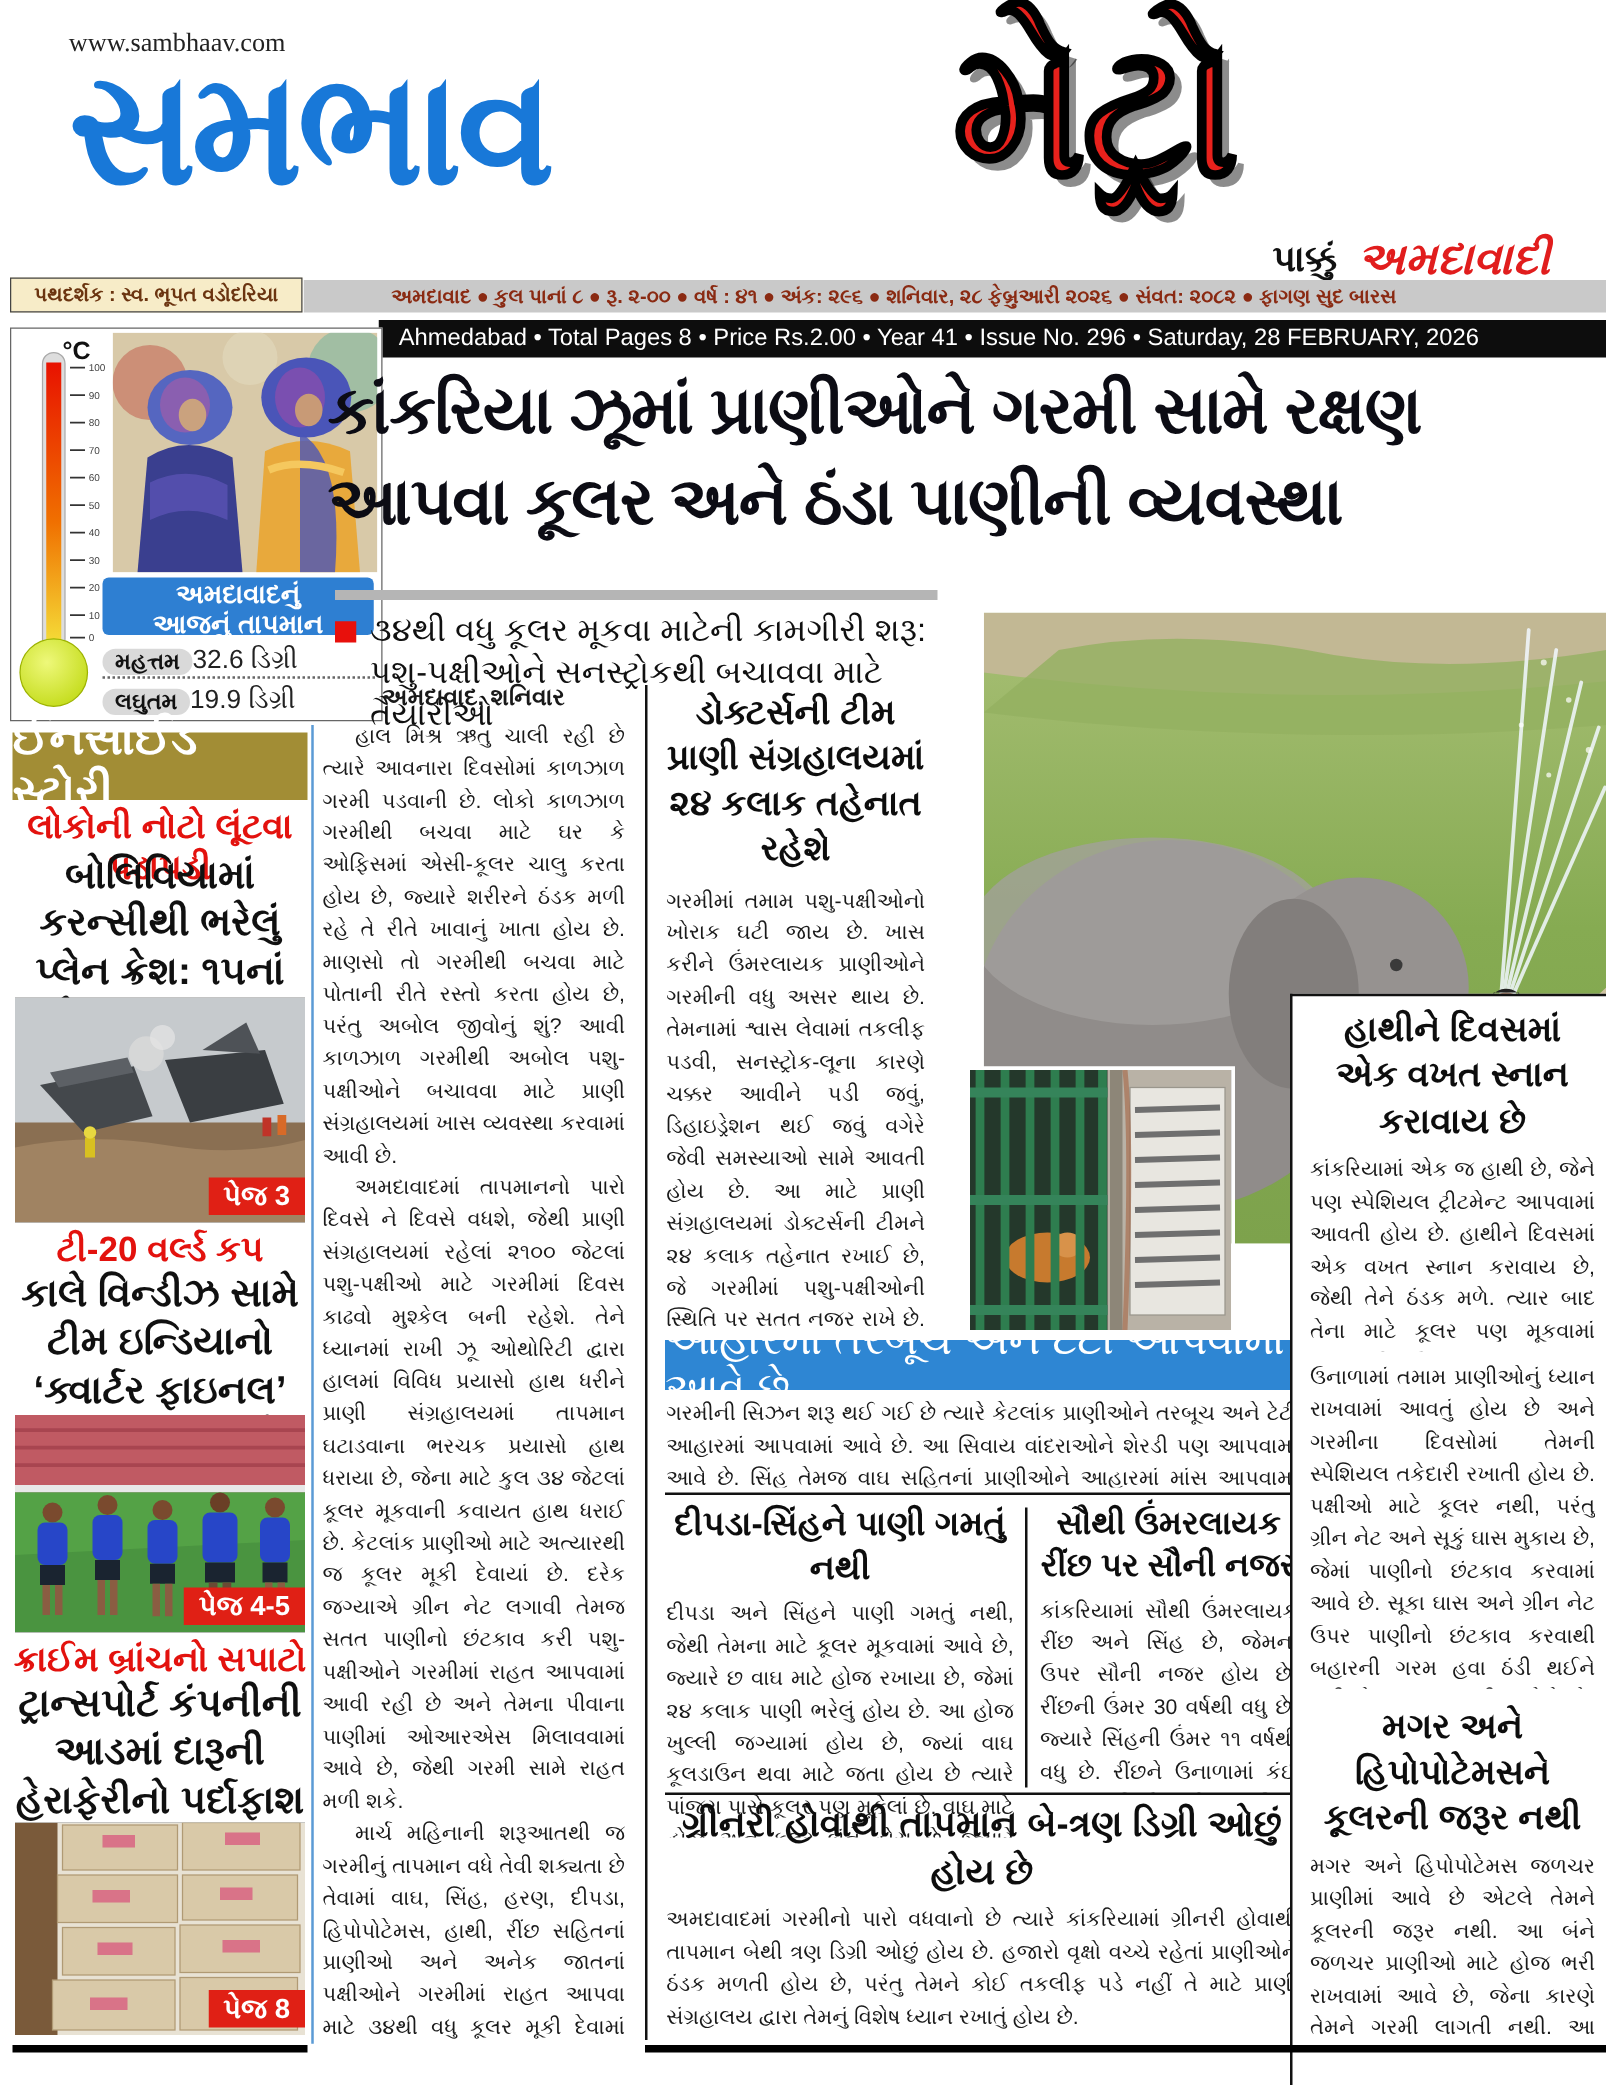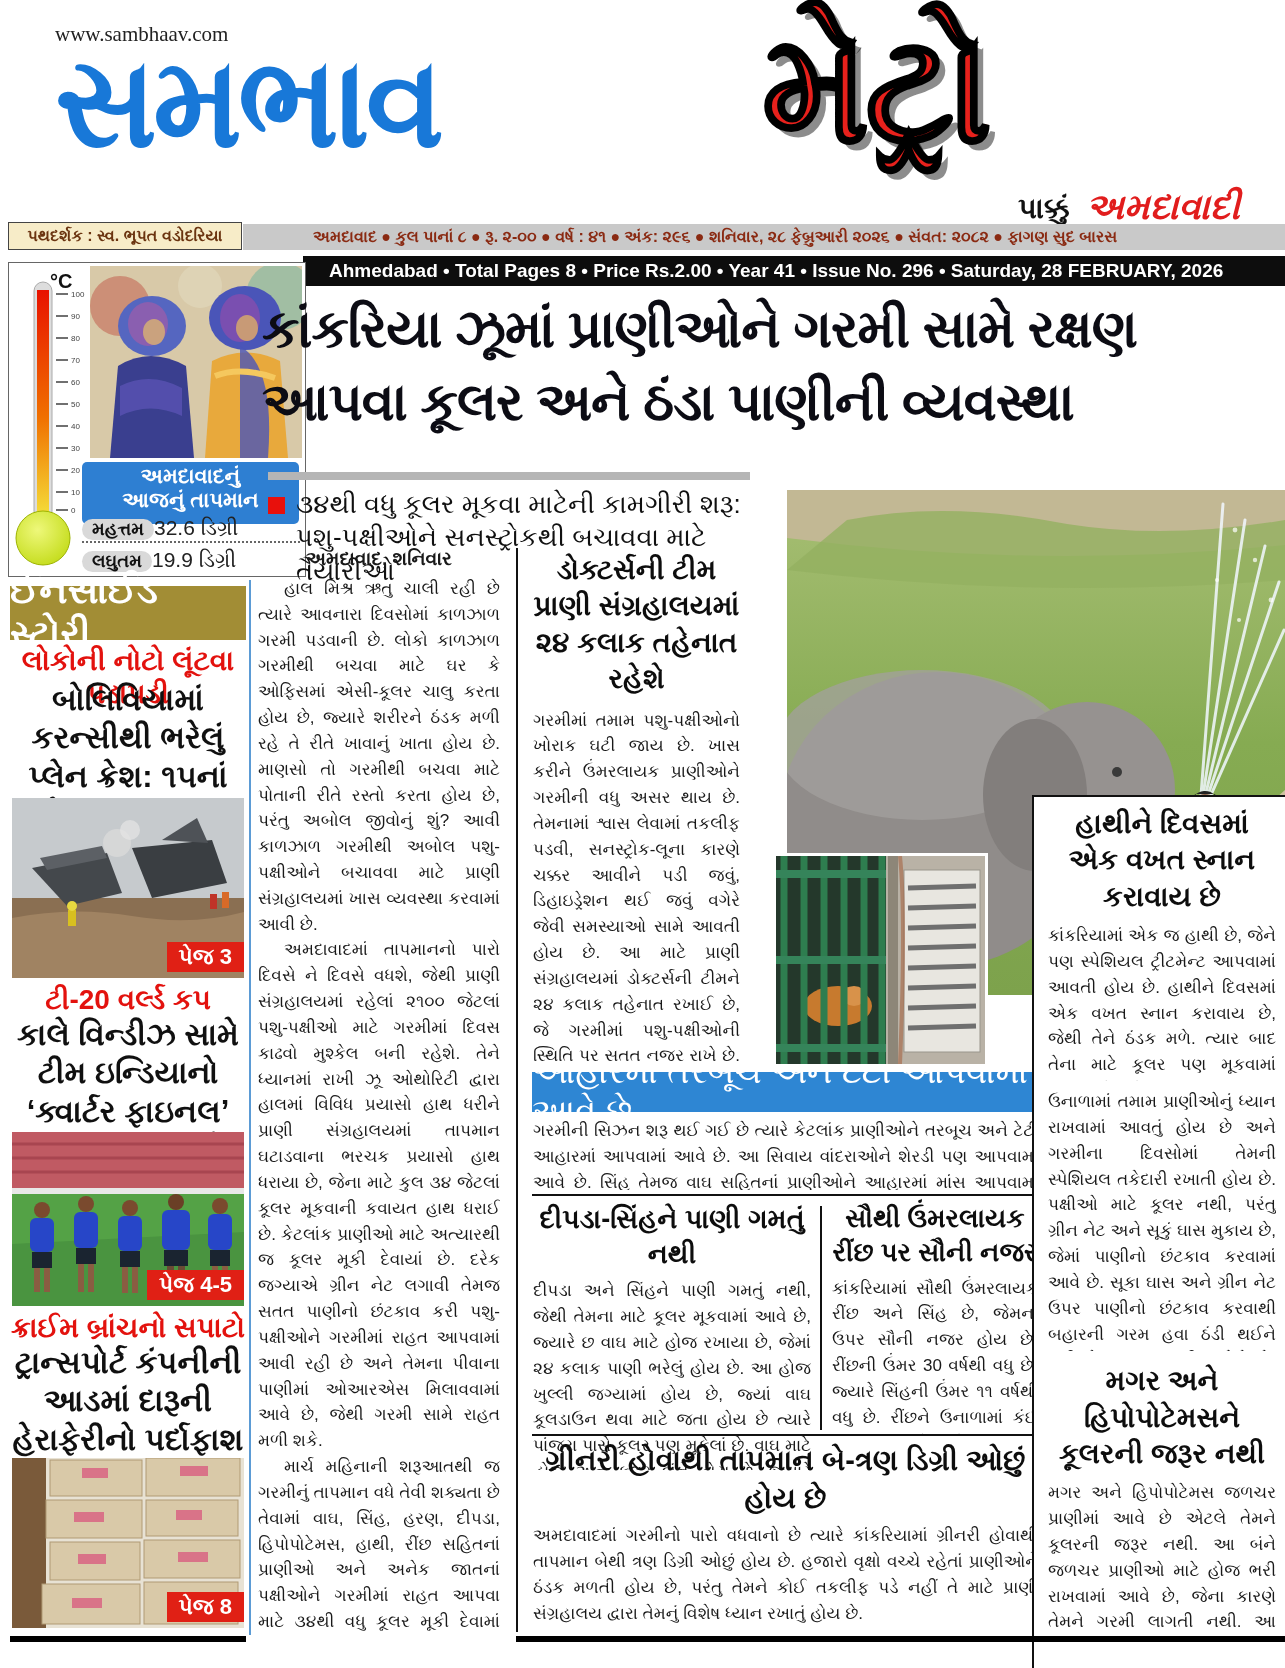--- a/index.html
+++ b/index.html
@@ -10,30 +10,30 @@
   .title-blue{left:55px;top:40px;font-size:126px;font-weight:900;color:#1878d8;letter-spacing:-4px;line-height:1;}
   .title-red{left:762px;top:12px;font-size:152px;font-weight:900;color:#e8211c;letter-spacing:-4px;line-height:1;
              -webkit-text-stroke:3px #000;text-shadow:7px 7px 0 rgba(0,0,0,.45);}
   .tag-black{left:1018px;top:192px;font-size:29px;font-weight:900;color:#111;}
   .tag-red{left:1086px;top:186px;font-size:36px;font-weight:700;color:#e11d1d;font-style:italic;}
   .guide-box{left:8px;top:222px;width:232px;height:26px;background:#f7ecc8;border:1px solid #444;
              font-size:16px;font-weight:700;color:#6b3410;display:flex;align-items:center;justify-content:center;}
   .gu-bar{left:243px;top:224px;width:1084px;height:26px;background:#c9c9c9;display:flex;align-items:center;
           padding-left:70px;box-sizing:border-box;font-size:16px;font-weight:700;color:#8a2a12;}
   .en-bar{left:303px;top:256px;width:982px;height:30px;background:#0d0d0d;display:flex;align-items:center;
-          padding-left:26px;box-sizing:border-box;font-size:19px;color:#fff;font-weight:bold;}
+          padding-left:16px;box-sizing:border-box;font-size:19px;color:#fff;}
   .lead-h{left:262px;top:292px;width:1020px;text-align:left;font-size:53px;font-weight:900;color:#0c0c14;
           line-height:1.38;letter-spacing:-1px;}
   .gray-rule{left:268px;top:472px;width:482px;height:8px;background:#b5b5b5;}
   .red-bullet{left:268px;top:497px;width:17px;height:17px;background:#e8100c;}
   .subhead{left:296px;top:488px;width:452px;font-size:26px;font-weight:400;line-height:1.28;color:#101010;}
   
   .widget{left:8px;top:262px;width:296px;height:313px;border:1px solid #666;background:#fff;}
   .unit{left:50px;top:270px;font-size:20px;font-weight:800;color:#111;}
-  .temp-title{left:82px;top:462px;width:217px;height:62px;background:#2e7fd2;border-radius:5px;color:#fff;
+  .temp-title{left:82px;top:462px;width:217px;height:46px;background:#2e7fd2;border-radius:5px;color:#fff;
               font-weight:800;font-size:21px;text-align:center;line-height:1.12;padding-top:2px;box-sizing:border-box;}
   .temp-rows{left:82px;top:512px;width:218px;}
   .temp-row{display:flex;align-items:flex-end;height:28px;}
   .pill{background:#d9d9d9;border-radius:13px;padding:0 10px;font-size:18px;font-weight:800;color:#111;}
   .tval{font-size:21px;color:#222;}
   .dotline{border-top:2px dotted #666;margin:1px 0;}
   
   .is-head{left:10px;top:586px;width:236px;height:54px;background:#a28d35;color:#fff;font-size:38px;font-weight:900;
            display:flex;align-items:center;justify-content:center;}
   .kicker{width:236px;left:10px;text-align:center;font-size:28px;font-weight:900;color:#e3120e;}

